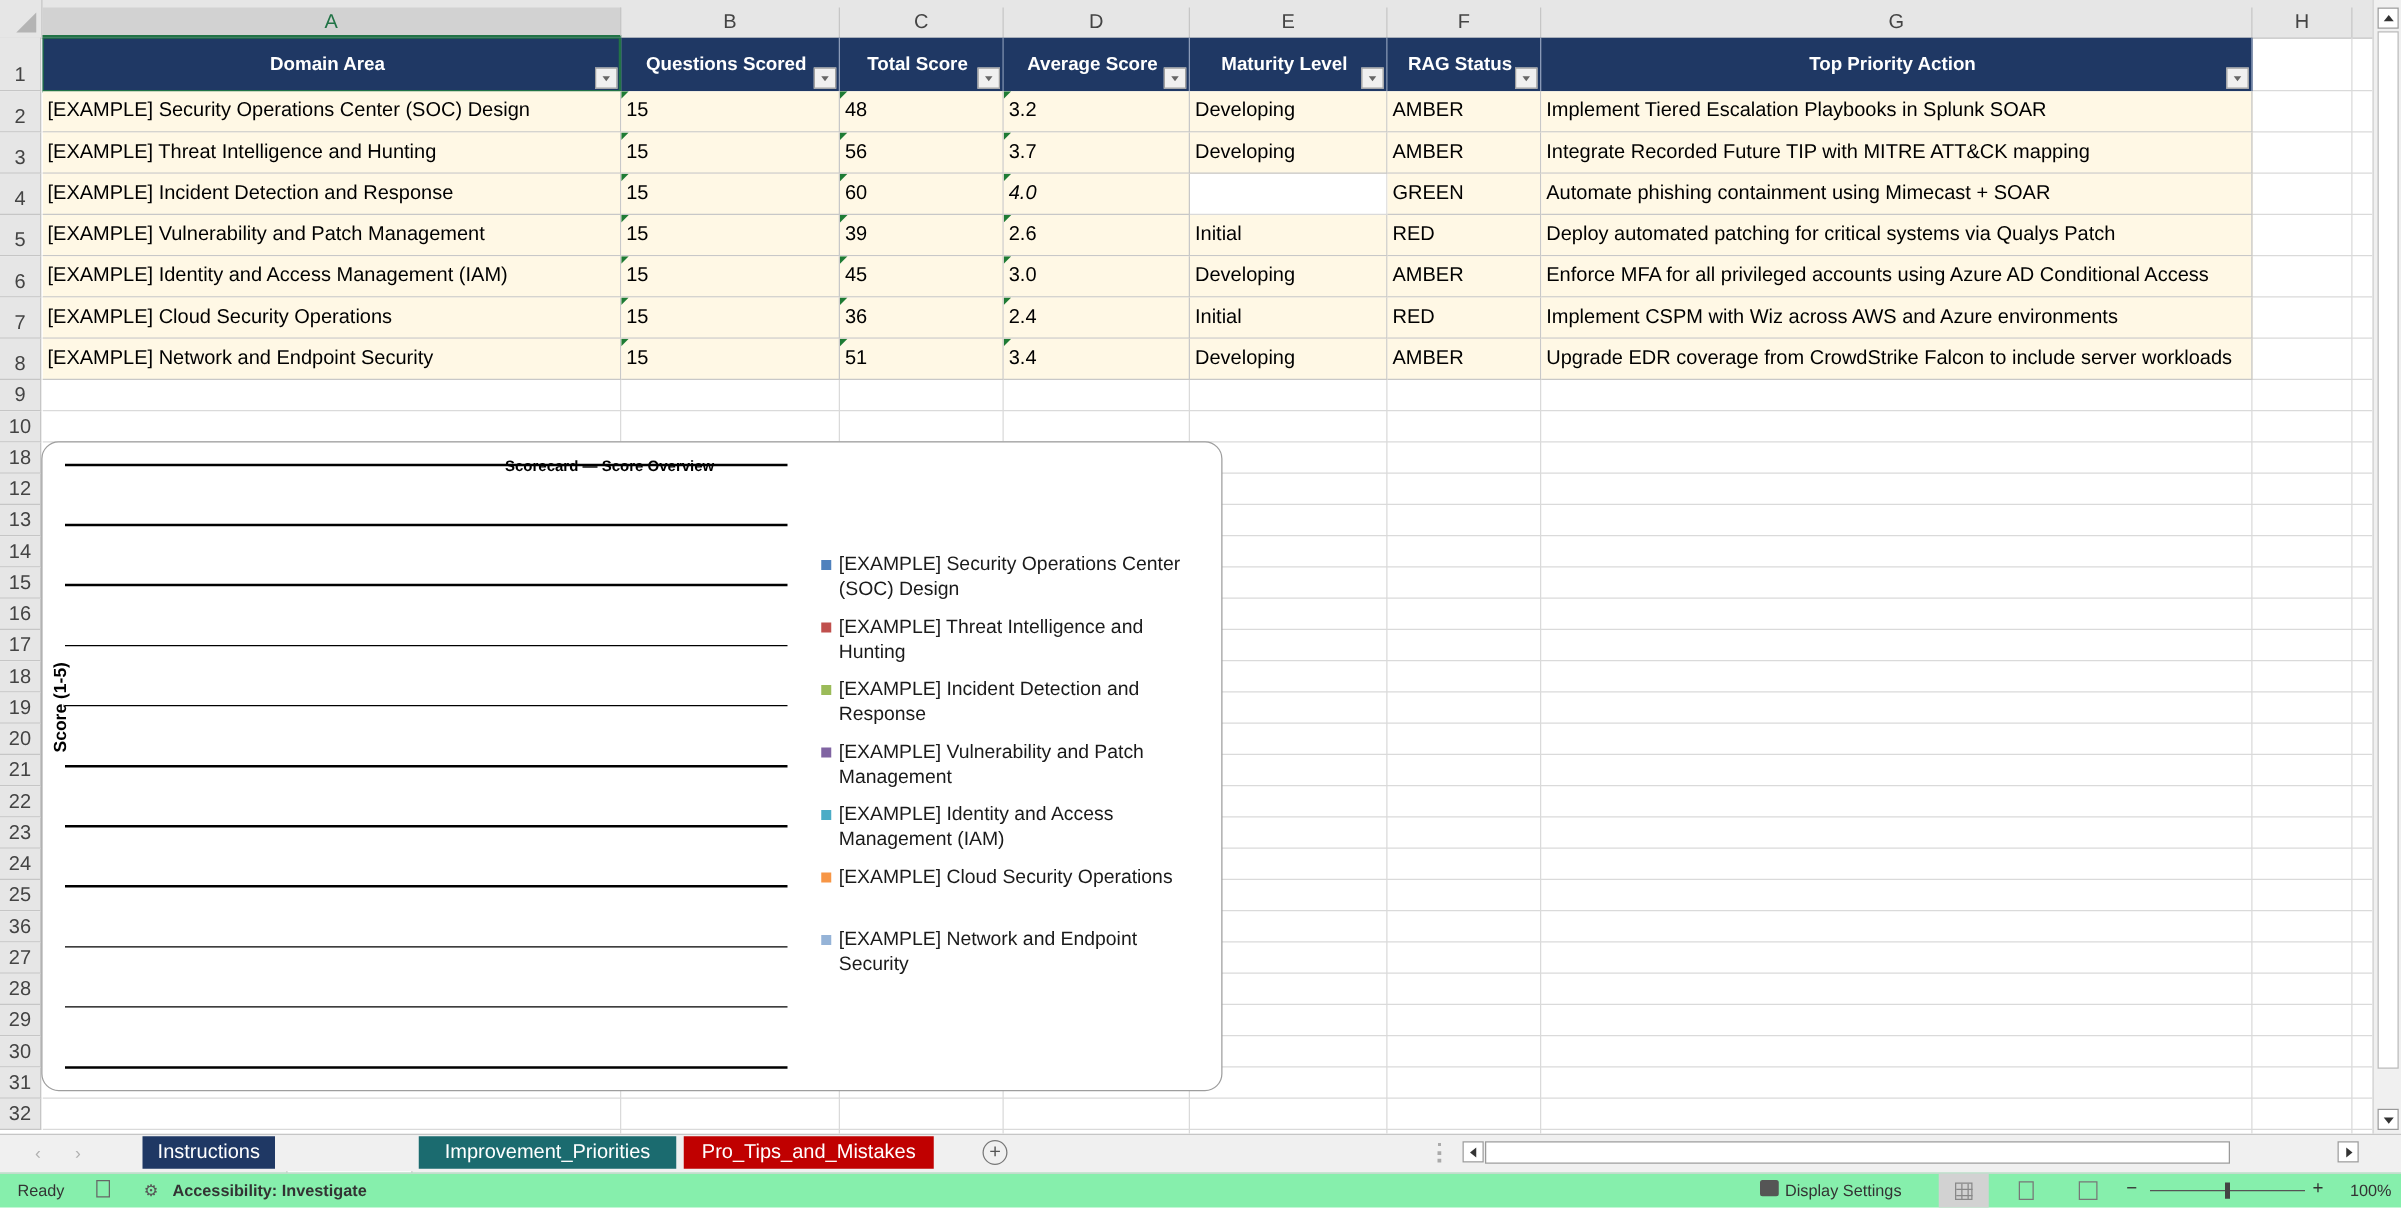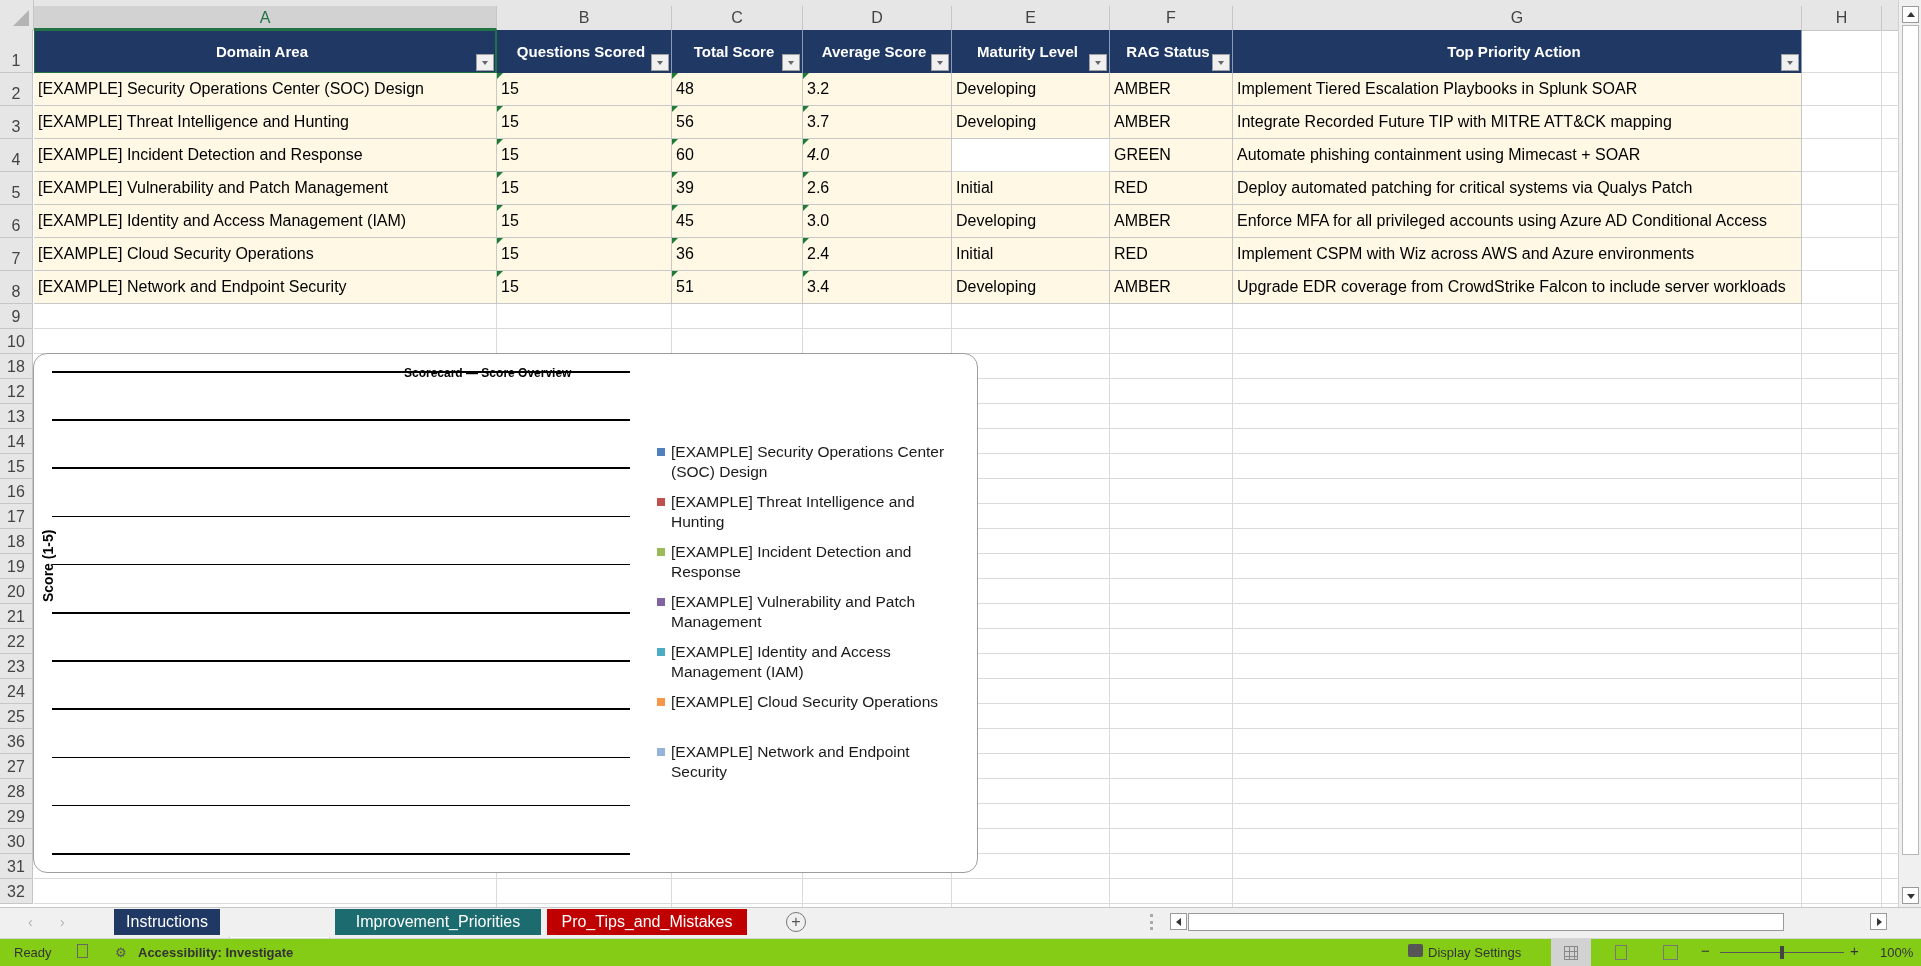--- a/index.html
+++ b/index.html
@@ -43,21 +43,21 @@
   
   .tabbar { left:0; top:907px; width:1921px; height:31px; background:#f0f0f0; border-top:1px solid #c6c6c6; }
   .tab { position:absolute; top:1px; height:26px; font-size:16px; line-height:26px; text-align:center; color:#fff; box-sizing:border-box; }
   .tab.active { background:linear-gradient(#ffffff,#dfe9df); color:#217346; font-weight:bold; border-bottom:2px solid #217346; border-left:1px solid #c0c0c0; border-right:1px solid #c0c0c0; }
   .navarrow { position:absolute; top:6px; font-size:14px; color:#b0b0b0; }
   .addsheet { position:absolute; left:786px; top:4px; width:18px; height:18px; border:1px solid #777; border-radius:50%; text-align:center; line-height:17px; font-size:16px; color:#555; }
   .hscroll-track { position:absolute; left:1170px; top:5px; width:718px; height:18px; background:#f0f0f0; }
   .hthumb { position:absolute; left:18px; top:0; width:596px; height:18px; background:#fff; border:1px solid #9a9a9a; box-sizing:border-box; }
   .dots { position:absolute; left:1150px; top:6px; width:3px; height:16px; border-left:3px dotted #aaa; }
   
-  .statusbar { left:0; top:938px; width:1921px; height:28px; background:#84cc16; border-top:1px solid #d6d6d6; font-size:13px; color:#333; }
+  .statusbar { left:0; top:938px; width:1921px; height:28px; background:#86efac; border-top:1px solid #d6d6d6; font-size:13px; color:#333; }
   .st { position:absolute; top:6px; white-space:nowrap; }
   .viewbtn { position:absolute; top:0; width:40px; height:28px; }
   .viewbtn.on { background:#d2d2d2; }
 </style>
 </head>
 <body>
 
 <div class="abs colhdr-bar"></div>
 <div class="abs corner">
     <div class="corner-tri"></div>

